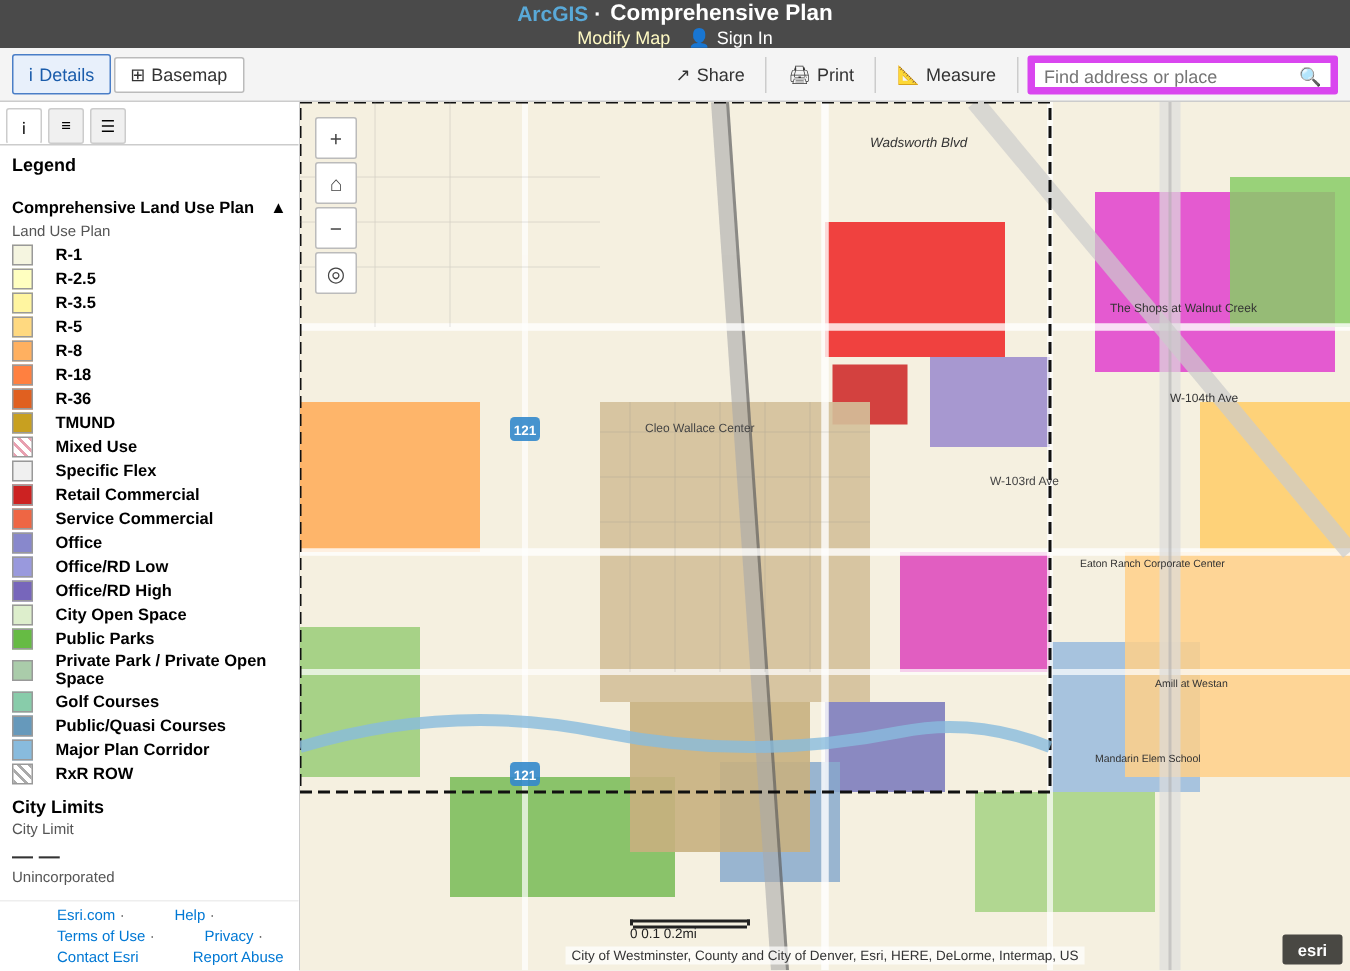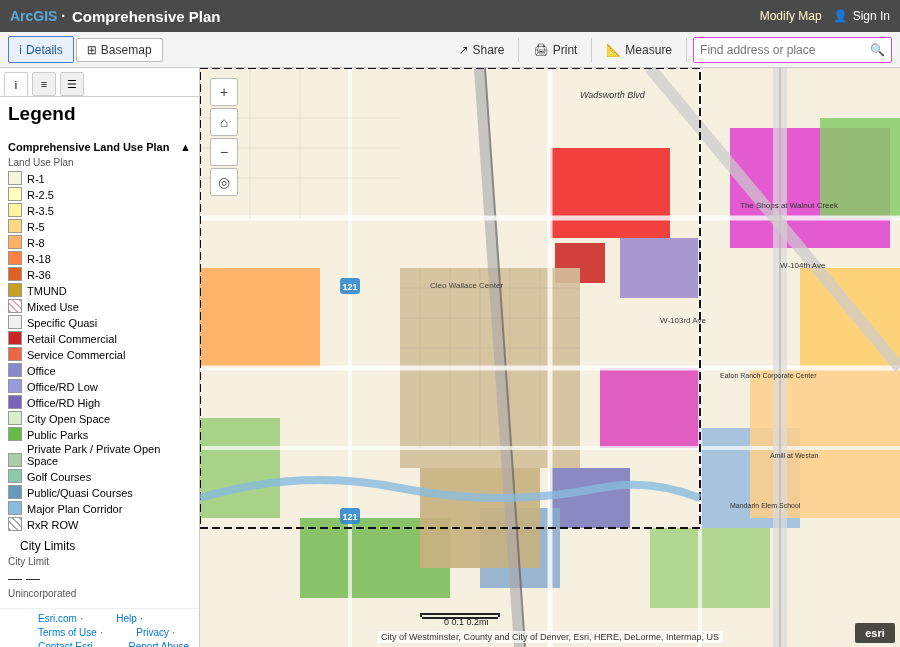--- a/index.html
+++ b/index.html
@@ -1,21 +1,21 @@
 <!DOCTYPE html>
 <html><head>
   <meta charset="utf-8">
   <style>
     * { box-sizing: border-box; margin: 0; padding: 0; }
     body { font-family: Arial, sans-serif; font-size: 12px; background: #fff; width: 900px; height: 647px; overflow: hidden; }
 
     
     #topbar {
       display: flex; align-items: center; justify-content: space-between;
-      background: #4a4a4a; color: #fff; height: 32px; padding: 0 10px;
+      background: #4a4a4a; color: #fff; height: 32px; padding: 0 10px; flex-direction: column;
     }
     #topbar-left { display: flex; align-items: center; gap: 6px; }
     #arcgis-logo { font-weight: bold; font-size: 14px; color: #fff; }
     #arcgis-logo span { color: #59a9d8; }
     #topbar-title { font-size: 15px; font-weight: bold; color: #fff; }
     #topbar-right { display: flex; align-items: center; gap: 12px; font-size: 12px; }
     #topbar-right a { color: #fef9c3; text-decoration: none; cursor: pointer; }
     #signin-btn { display: flex; align-items: center; gap: 4px; color: #fff; cursor: pointer; }
 
     
@@ -26,53 +26,53 @@
     .toolbar-btn {
       display: flex; align-items: center; gap: 4px; padding: 4px 10px;
       border: 1px solid #bbb; background: #fff; border-radius: 2px;
       cursor: pointer; font-size: 12px; color: #333;
     }
     .toolbar-btn.active { background: #e8f0fb; border-color: #4a7ec7; color: #1a5cab; }
     .toolbar-separator { width: 1px; height: 24px; background: #ccc; margin: 0 4px; }
     .toolbar-spacer { flex: 1; }
     .toolbar-action { display: flex; align-items: center; gap: 4px; padding: 4px 8px; cursor: pointer; color: #333; font-size: 12px; }
     #search-box {
-      display: flex; align-items: center; border: 1px solid #d946ef; background: #fff;
+      display: flex; align-items: flex-end; border: 5px solid #d946ef; background: #fff;
       border-radius: 2px; padding: 0 6px; height: 26px;
     }
     #search-input { border: none; outline: none; font-size: 12px; width: 170px; color: #999; }
 
     
     #main { display: flex; height: calc(647px - 32px - 36px); }
 
     
     #sidebar { width: 200px; min-width: 200px; border-right: 1px solid #ccc; overflow-y: auto; background: #fff; position: relative; }
 
     
     #sidebar-tabs { display: flex; border-bottom: 1px solid #ccc; padding: 4px 4px 0; gap: 4px; }
     .sidebar-tab { width: 24px; height: 24px; border: 1px solid #ccc; background: #f0f0f0; border-radius: 2px; display: flex; align-items: center; justify-content: center; cursor: pointer; font-size: 11px; }
     .sidebar-tab.active { background: #fff; border-bottom-color: #fff; }
 
     
     #legend-content { padding: 6px 8px; }
-    #legend-title { font-weight: bold; font-size: 19px; margin-bottom: 16px; }
+    #legend-title { font-weight: bold; font-size: 12px; margin-bottom: 16px; }
     .legend-section-title {
       font-weight: bold; font-size: 11px; margin: 8px 0 4px; display: flex; align-items: center; justify-content: space-between;
     }
     .legend-section-subtitle { font-size: 10px; color: #555; margin-bottom: 3px; }
-    .legend-item { display: flex; align-items: flex-end; gap: 5px; margin-bottom: 2px; font-size: 11px; }
+    .legend-item { display: flex; align-items: center; gap: 15px; margin-bottom: 2px; font-size: 11px; font-weight: bold; }
     .legend-swatch { width: 14px; height: 14px; border: 1px solid #999; flex-shrink: 0; }
     .legend-swatch.hatched {
       background: repeating-linear-gradient(45deg, #e8a0b0, #e8a0b0 2px, #fff 2px, #fff 5px);
       border: 1px solid #999;
     }
     .legend-swatch.hatched-gray {
       background: repeating-linear-gradient(45deg, #aaa, #aaa 2px, #fff 2px, #fff 5px);
     }
-    .legend-bold-title { font-weight: normal; font-size: 12px; margin: 8px 12px 3px; }
+    .legend-bold-title { font-weight: bold; font-size: 12px; margin: 8px 0 3px; }
     .legend-dash { font-size: 14px; color: #333; }
     #footer-links { padding: 4px 8px; font-size: 10px; color: #555; border-top: 1px solid #eee; display: flex; flex-wrap: wrap; gap: 3px; }
     #footer-links a { color: #0078d4; text-decoration: none; cursor: pointer; padding-left: 30px; }
 
     
     #map { flex: 1; position: relative; overflow: hidden; background: #e8e0d0; }
 
     
     #map-controls { position: absolute; top: 10px; left: 10px; display: flex; flex-direction: column; gap: 2px; }
     .map-ctrl-btn {
@@ -189,21 +189,21 @@
       <div class="legend-item">
         <div class="legend-swatch" style="background:#c8a020;"></div>
         <span>TMUND</span>
       </div>
       <div class="legend-item">
         <div class="legend-swatch hatched"></div>
         <span>Mixed Use</span>
       </div>
       <div class="legend-item">
         <div class="legend-swatch" style="background:#f0f0f0;"></div>
-        <span>Specific Quasi</span>
+        <span>Specific Flex</span>
       </div>
       <div class="legend-item">
         <div class="legend-swatch" style="background:#cc2222;"></div>
         <span>Retail Commercial</span>
       </div>
       <div class="legend-item">
         <div class="legend-swatch" style="background:#ee6644;"></div>
         <span>Service Commercial</span>
       </div>
       <div class="legend-item">
@@ -365,18 +365,18 @@
       <div class="map-ctrl-btn">◎</div>
     </div>
 
     <div id="map-scalebar">
       <div style="display:flex;align-items:center;gap:2px;">
         <div style="border-top:2px solid #222;border-right:2px solid #222;border-left:2px solid #222;height:4px;width:80px;display:flex;">
           <div style="width:40px;background:#222;height:2px;margin-top:2px;"></div>
           <div style="width:40px;background:#fff;height:2px;margin-top:2px;border-top:2px solid #222;"></div>
         </div>
       </div>
-      <div style="font-size:9px;color:#222;margin-left:24px;">0   0.1   0.2mi</div>
+      <div style="font-size:9px;color:#222;">0   0.1   0.2mi</div>
     </div>
 
     <div id="map-attribution">City of Westminster, County and City of Denver, Esri, HERE, DeLorme, Intermap, US</div>
   </div>
 </div>
 
 </body></html>

